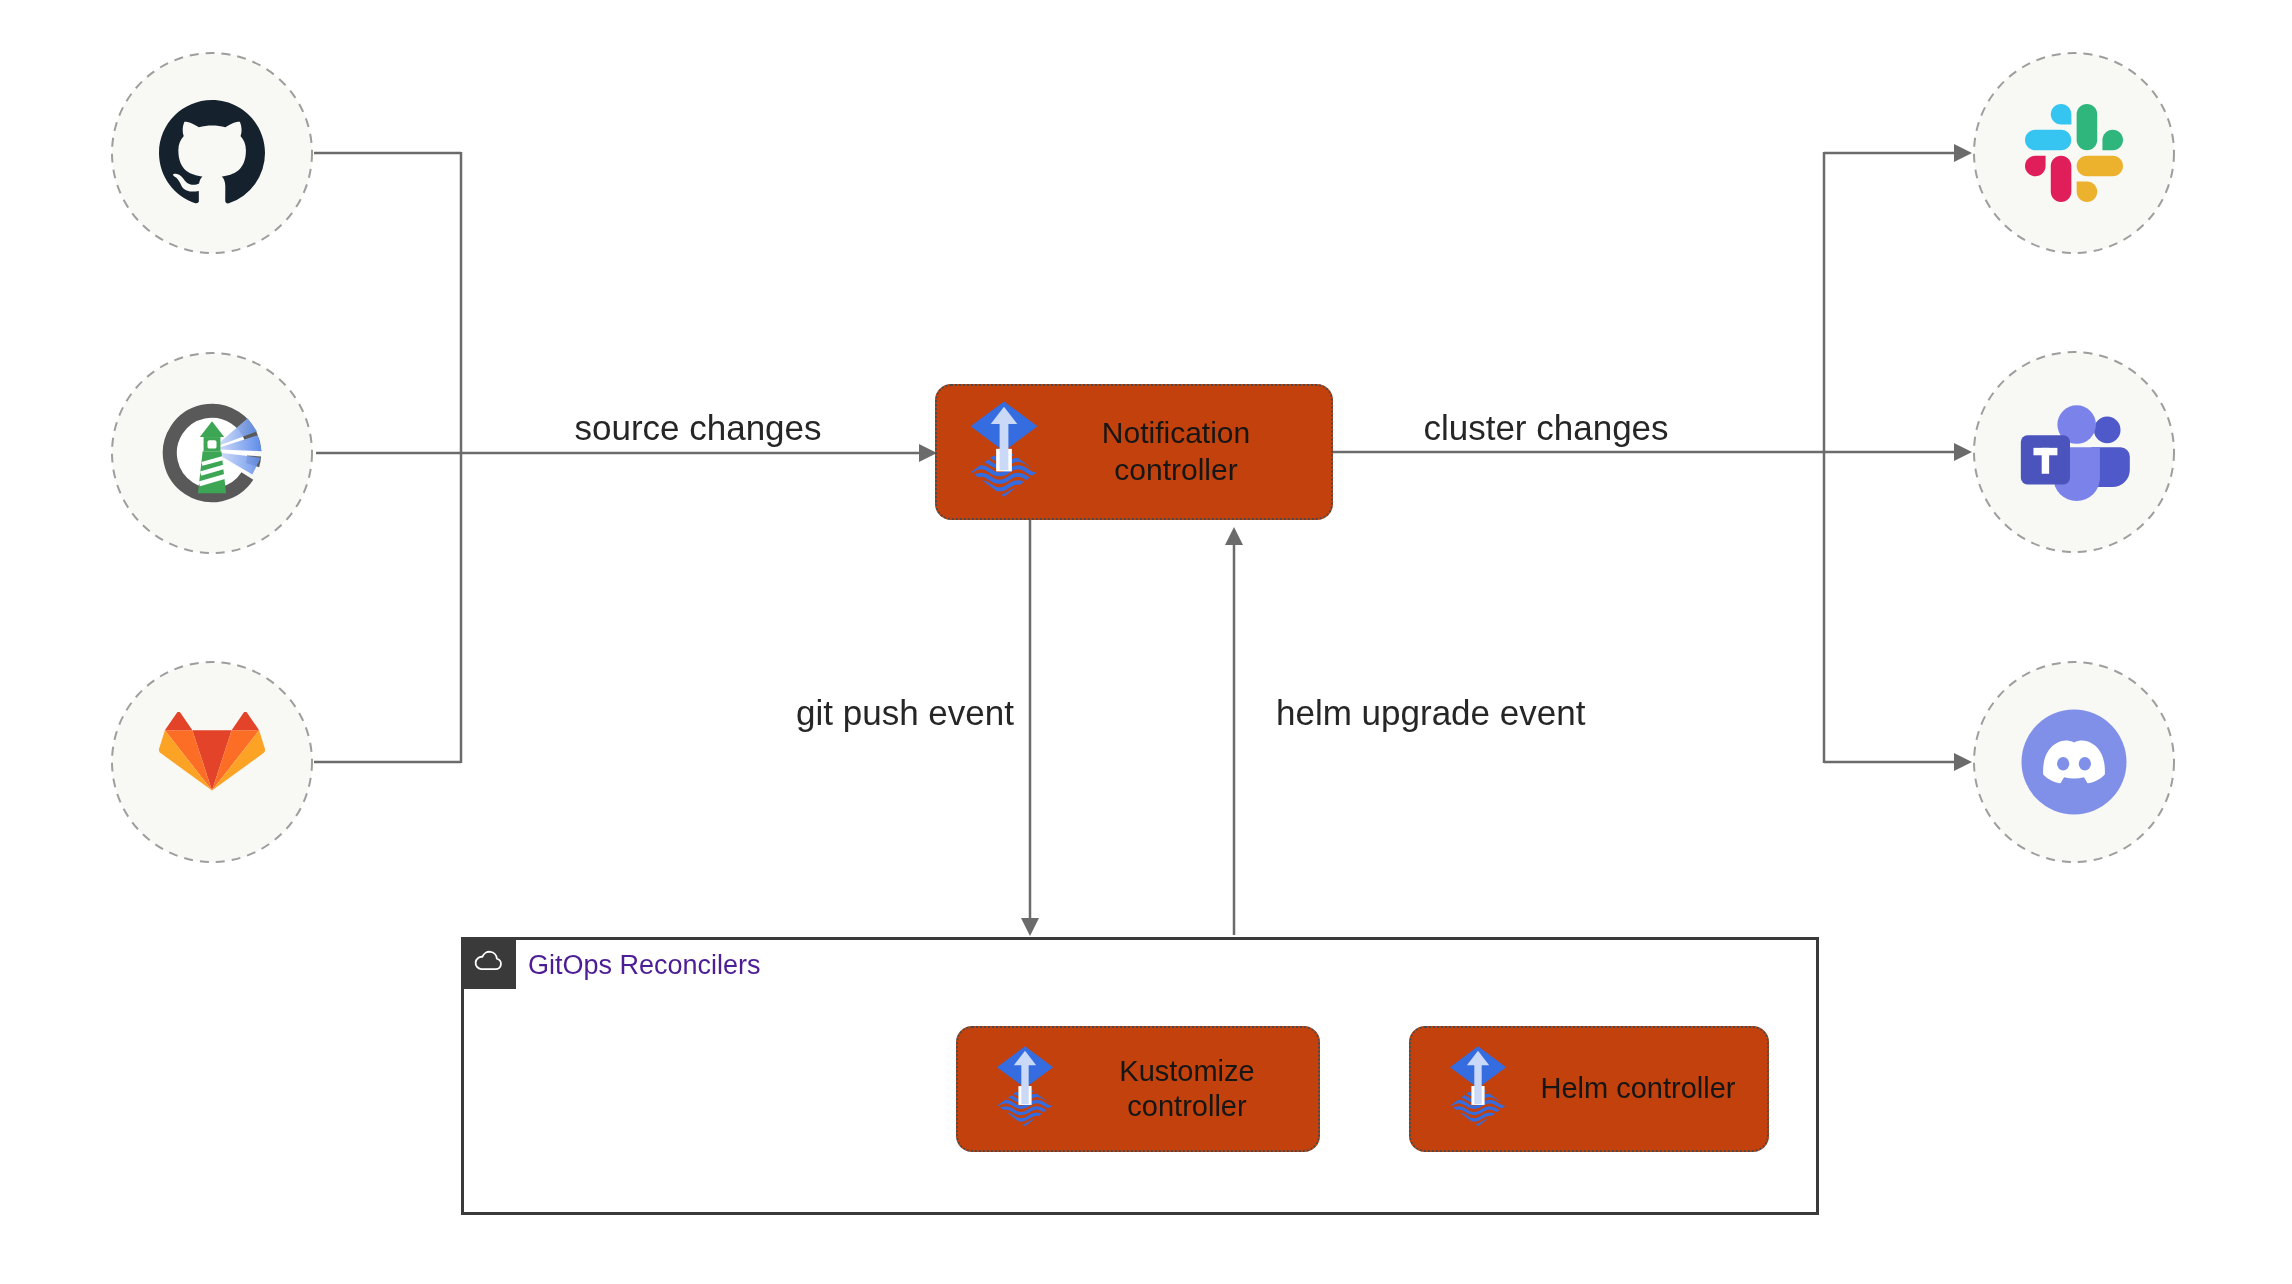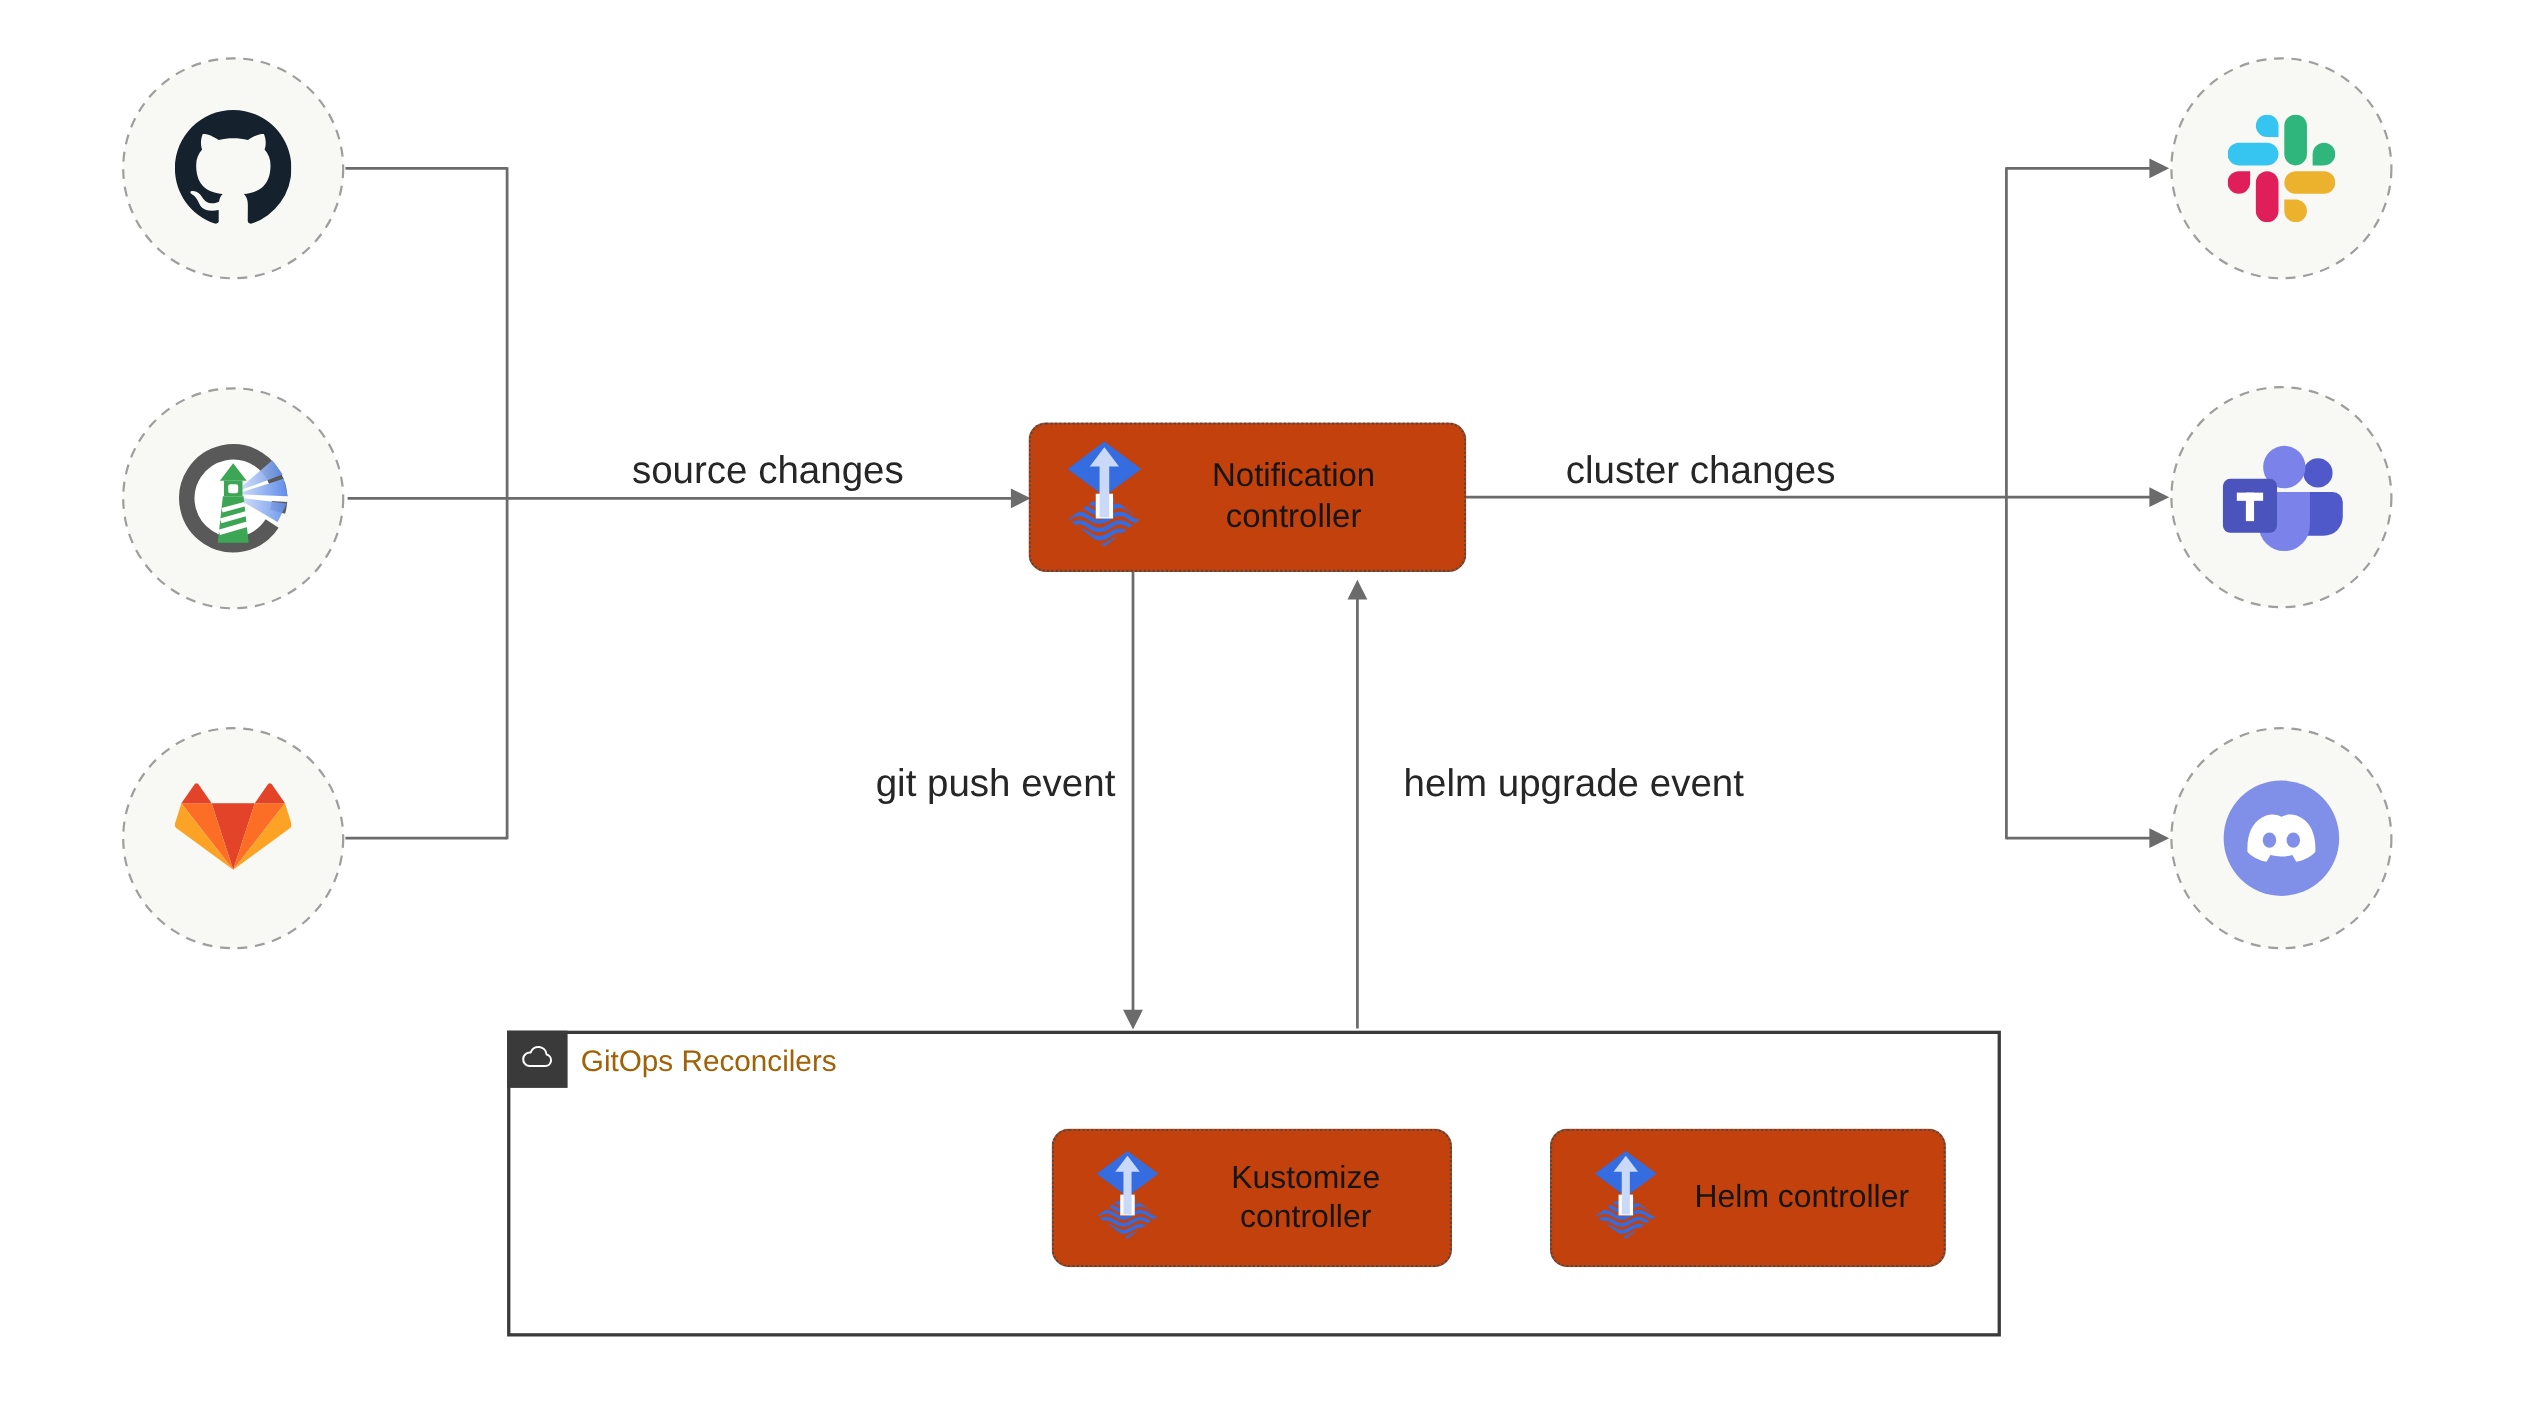--- a/index.html
+++ b/index.html
@@ -27,21 +27,21 @@
   }
   .container{
     position:absolute;left:461px;top:937px;width:1358px;height:278px;
     border:3px solid #3a3a3a;box-sizing:border-box;background:#ffffff;
   }
   .badge{
     position:absolute;left:-3px;top:-3px;width:55px;height:52px;background:#3a3a3a;
     display:flex;align-items:center;justify-content:center;
   }
   .container-title{
-    position:absolute;left:64px;top:10px;font-size:27px;color:#a16207;white-space:nowrap;
+    position:absolute;left:64px;top:10px;font-size:27px;color:#4c1d95;white-space:nowrap;
   }
   .inner-box{position:absolute;top:86px;height:126px;}
   .inner-box .ctrl-label{font-size:29px;}
 </style>
 </head>
 <body>
 
 <svg width="0" height="0" style="position:absolute" aria-hidden="true">
   <defs>
     <linearGradient id="hbeam" x1="0" y1="0" x2="1" y2="0">

